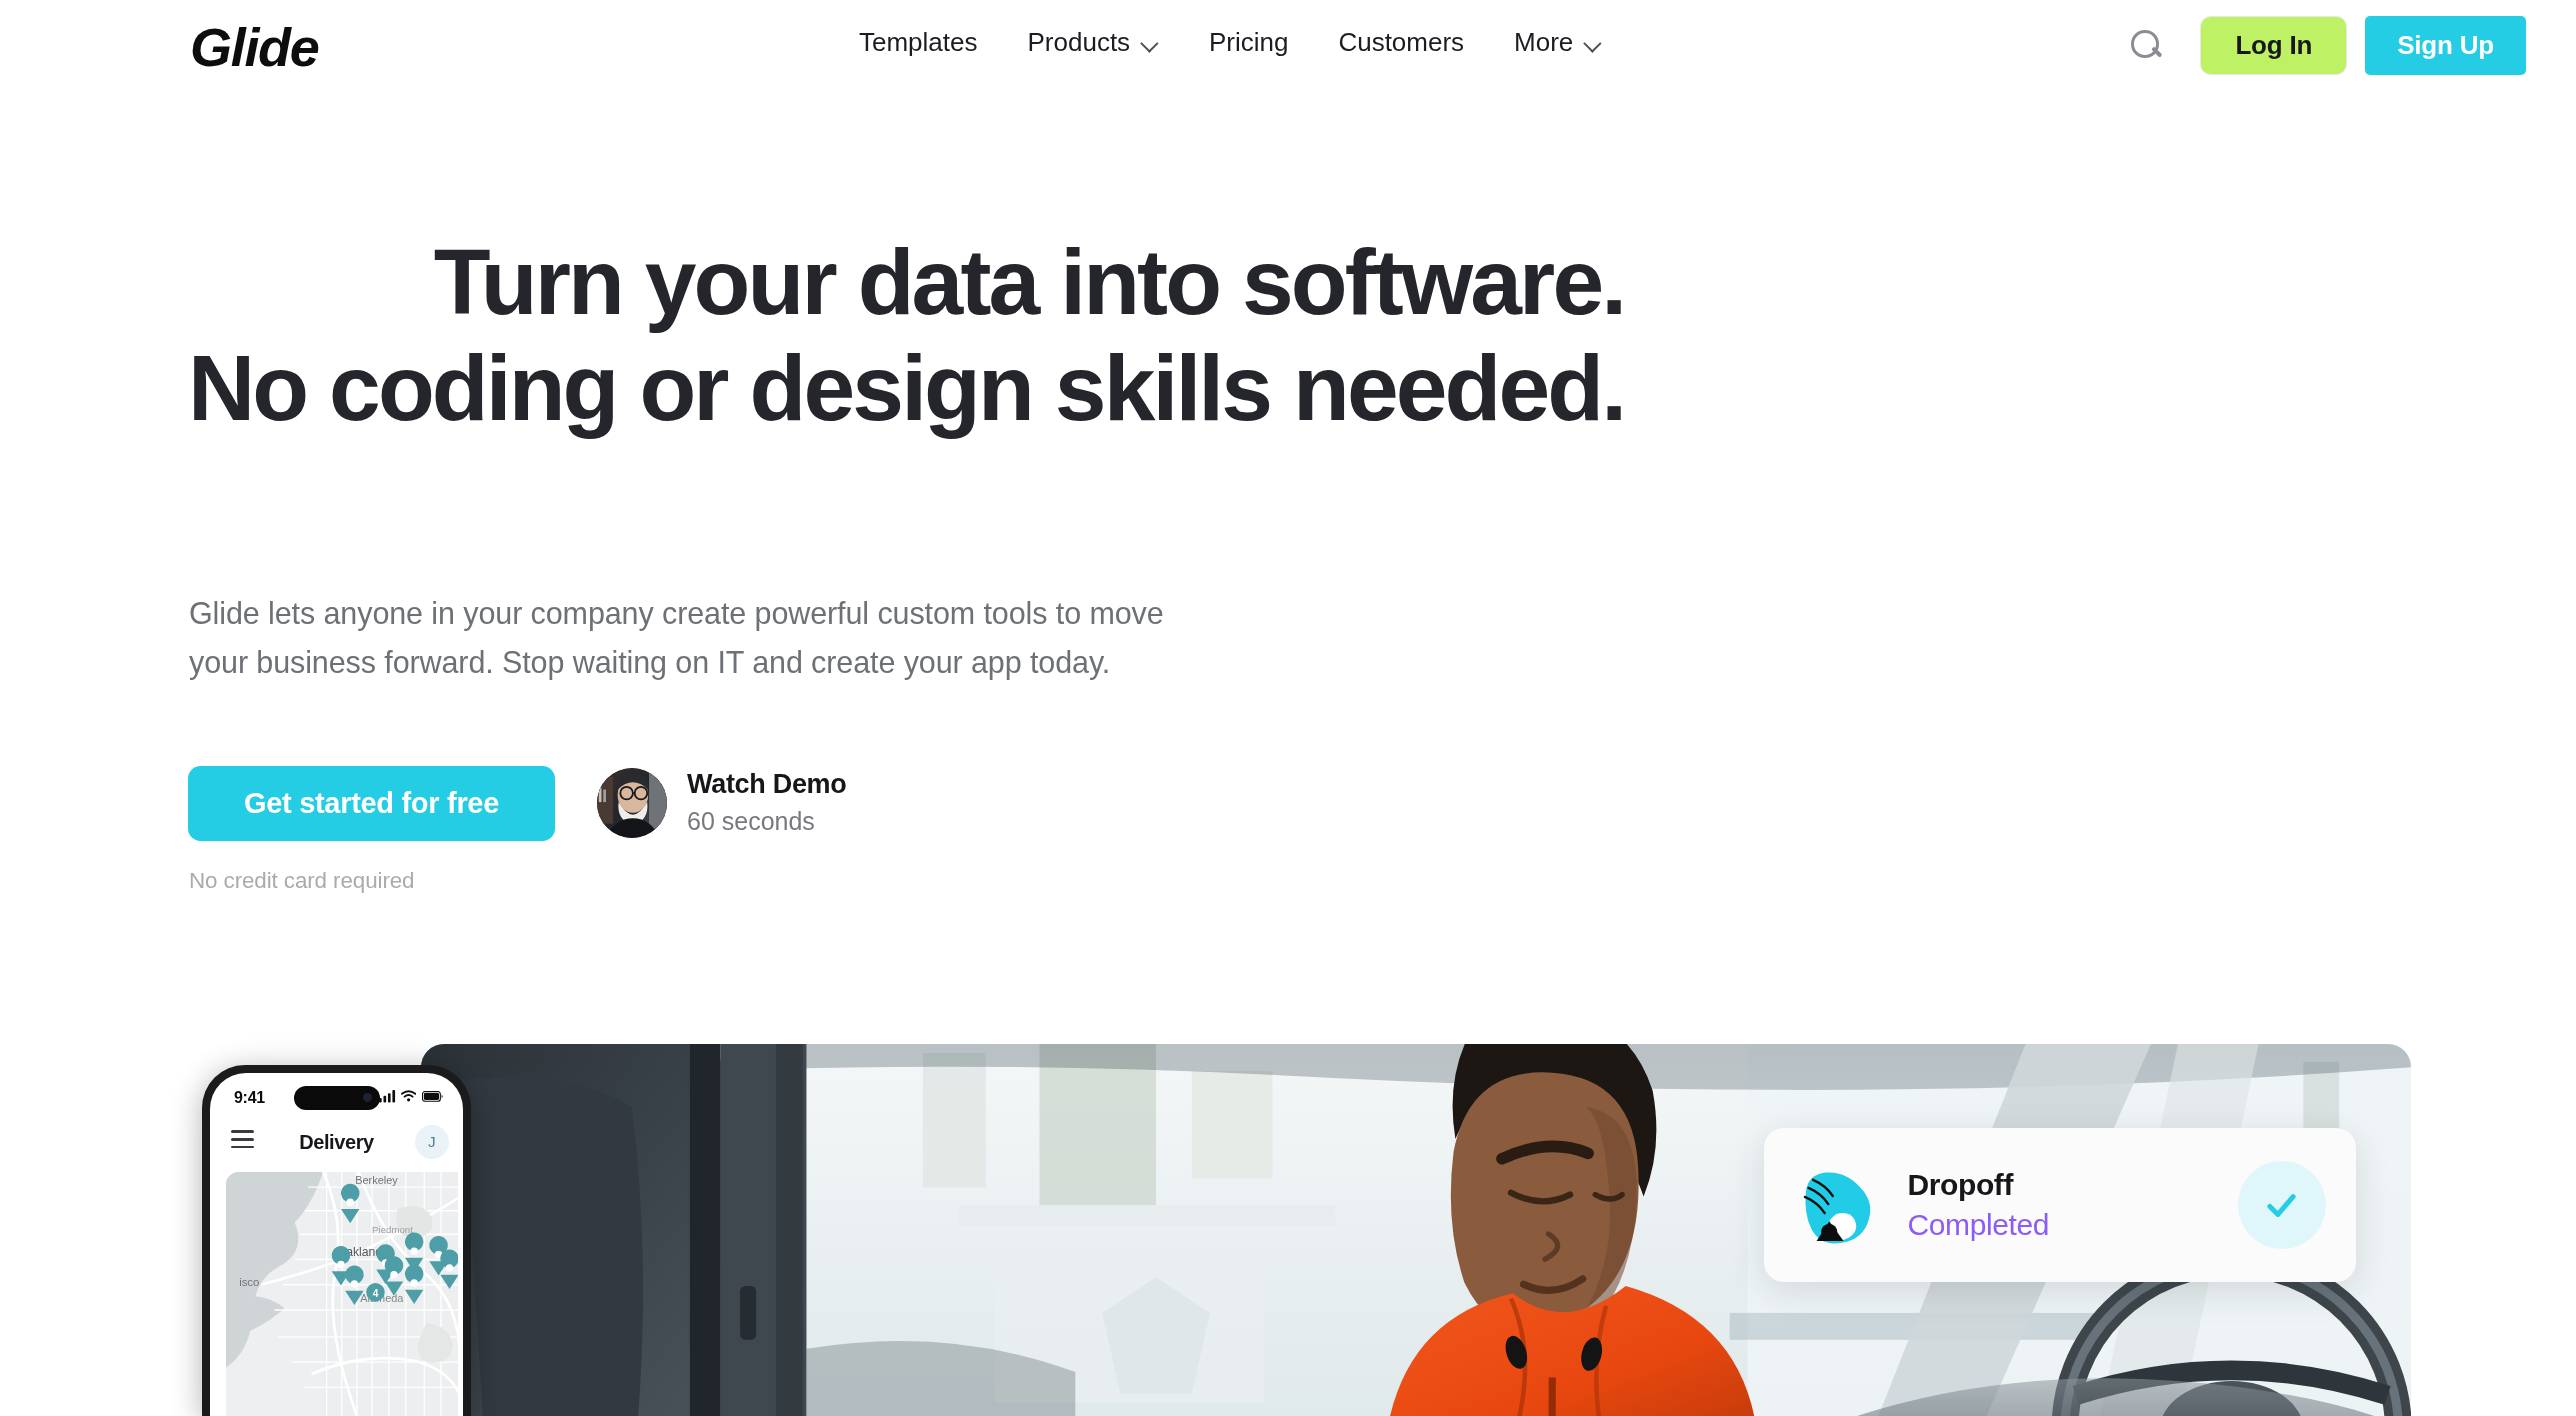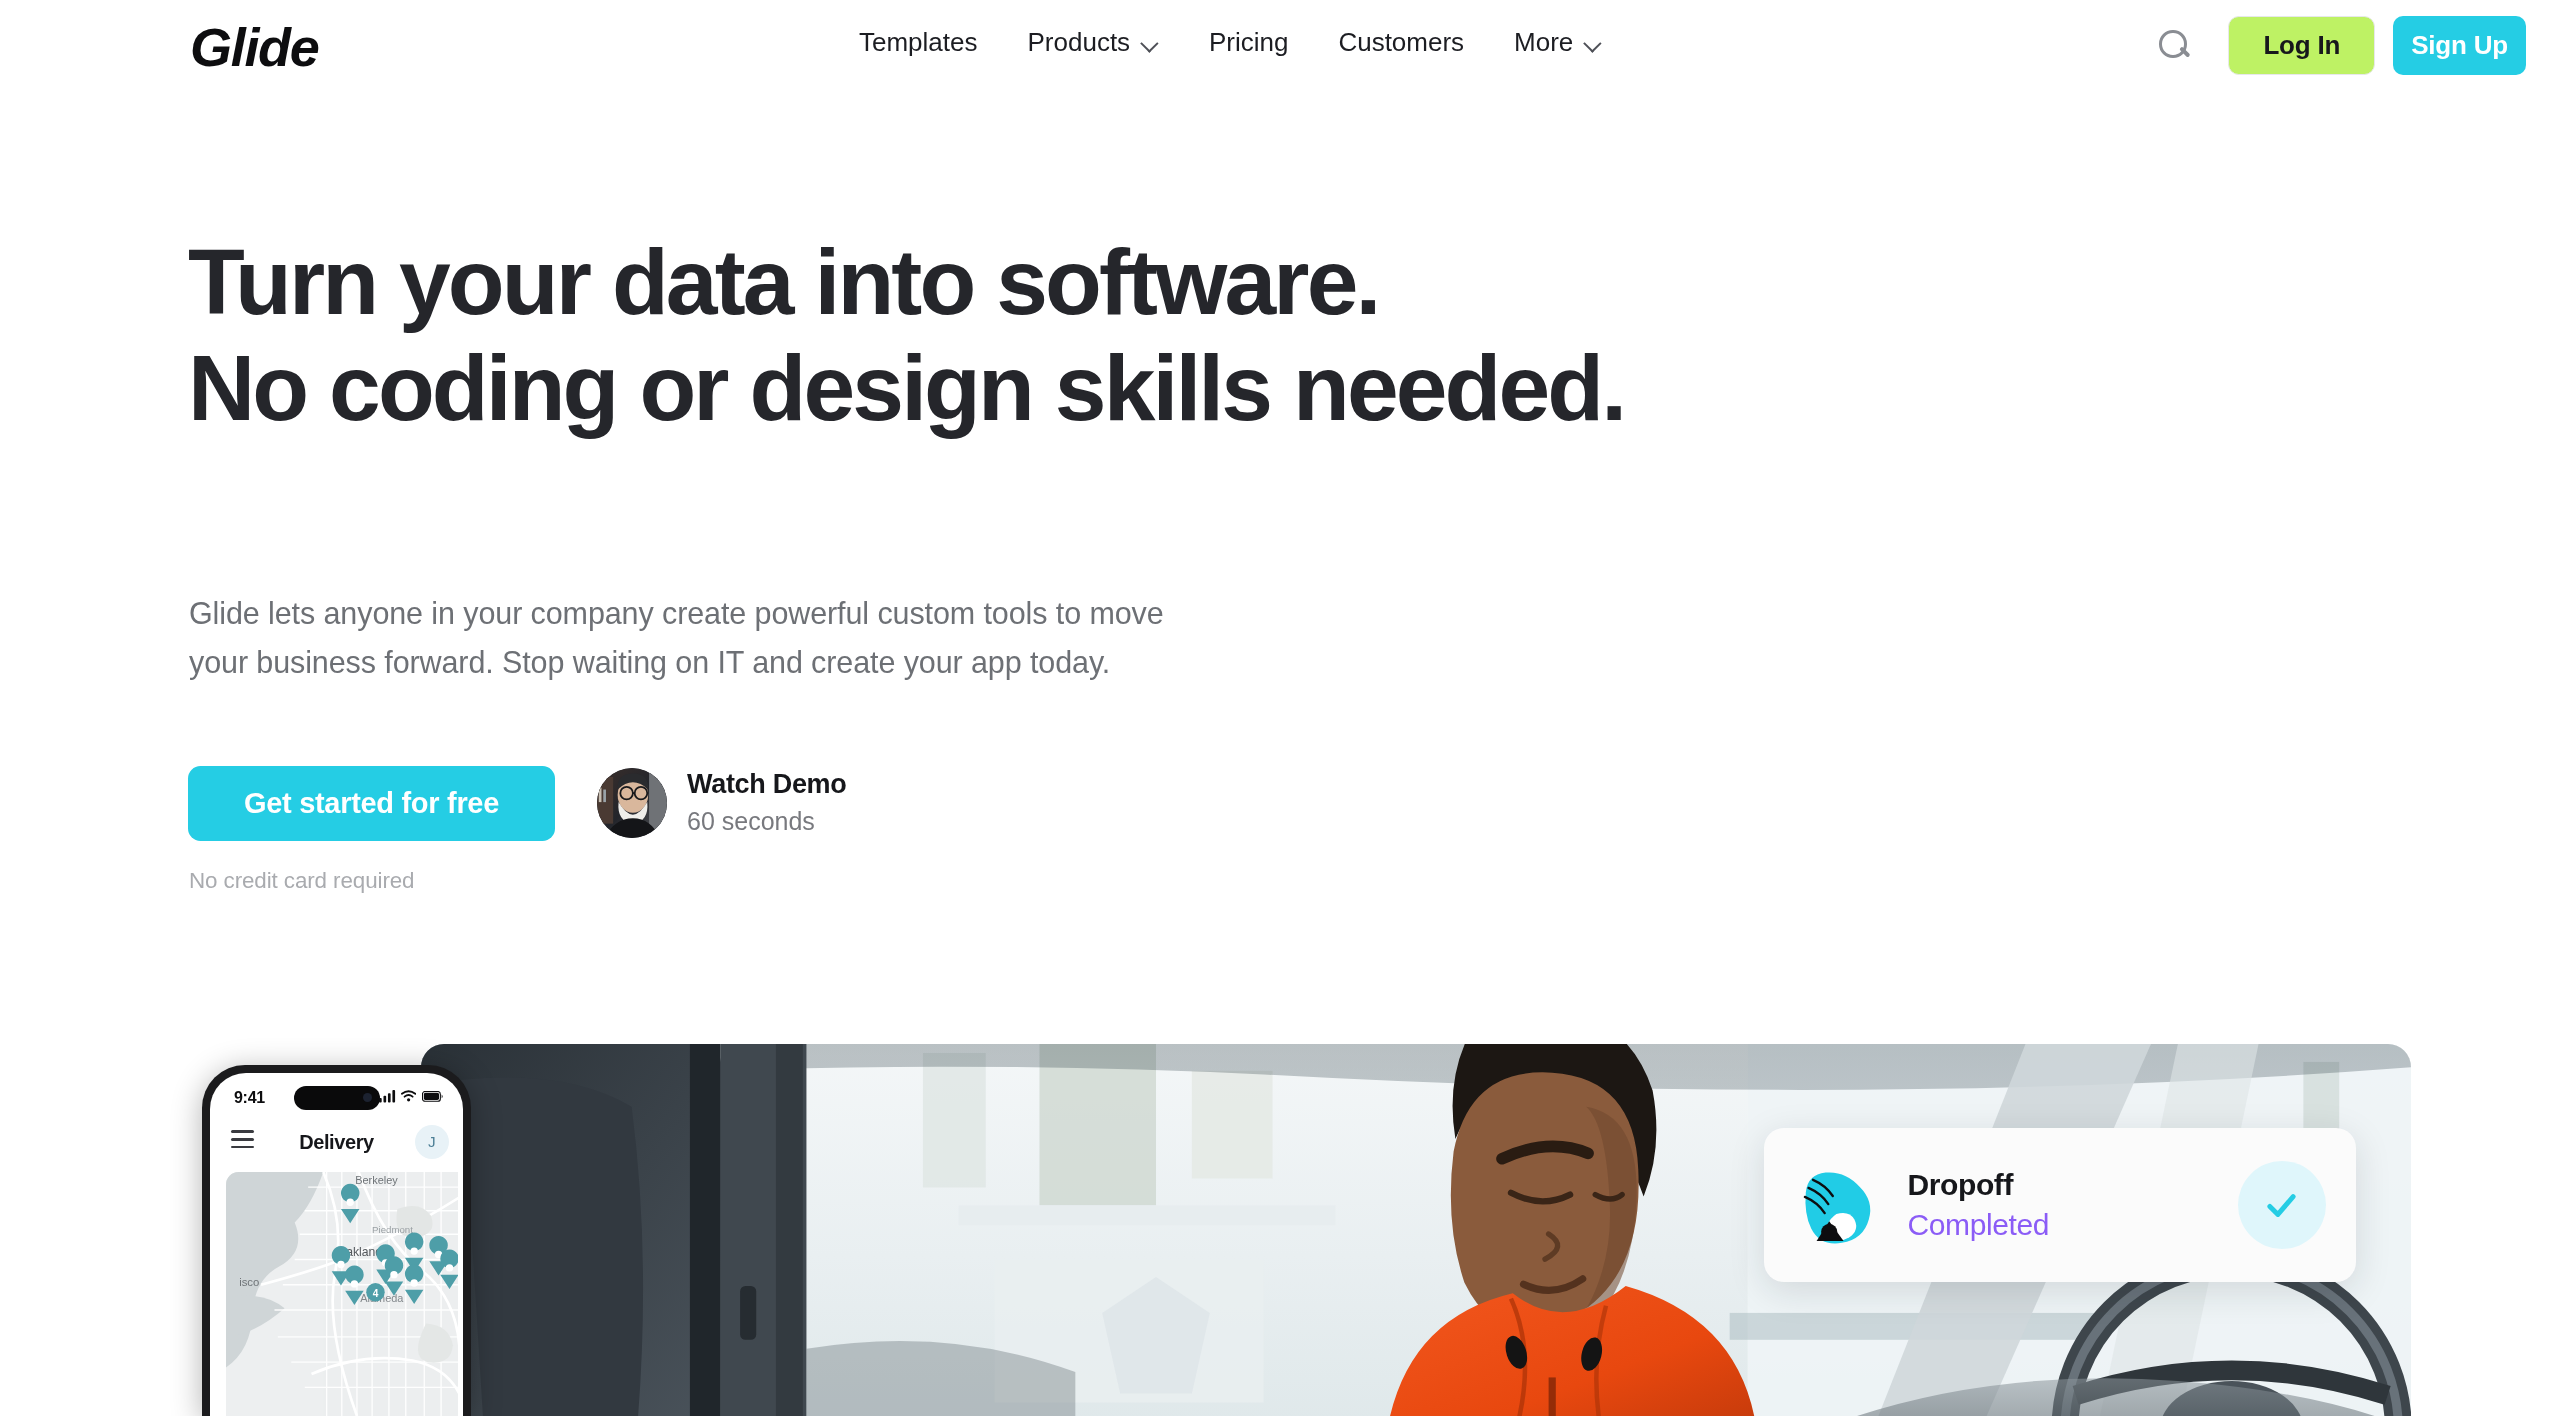--- a/index.html
+++ b/index.html
@@ -119,45 +119,46 @@
     background: #bef264;
     font-size: 26px;
     font-weight: 700;
     color: #17181c;
     cursor: pointer;
     margin-right: 18px;
     letter-spacing: -0.2px;
   }
   .btn-signup {
     height: 59px;
-    padding: 0 18px;
+    padding: 0 32px;
     display: flex;
     align-items: center;
     justify-content: center;
-    border-radius: 10px;
+    border-radius: 5px;
     background: #25cde4;
     font-size: 26px;
     font-weight: 700;
     color: #ffffff;
     cursor: pointer;
     margin-right: 50px;
     letter-spacing: -0.2px;
   }
 
   
   .hero-title {
     position: absolute;
     left: 188px;
     top: 229px;
     font-size: 93px;
     font-weight: 700;
     line-height: 1.14;
     letter-spacing: -2.9px;
     color: #25262b;
     white-space: nowrap;
+    text-align: right;
   }
   .hero-title .line { display: block; }
 
   .hero-sub {
     position: absolute;
     left: 189px;
     top: 589px;
     font-size: 30.5px;
     line-height: 1.62;
     color: #6d7075;

